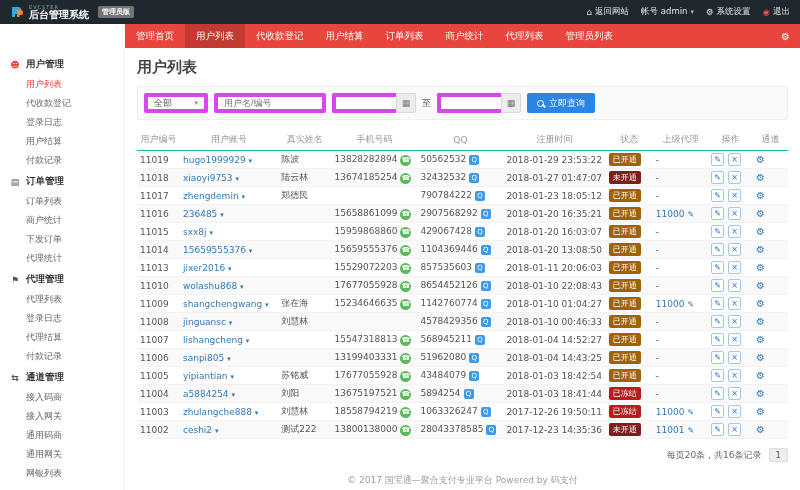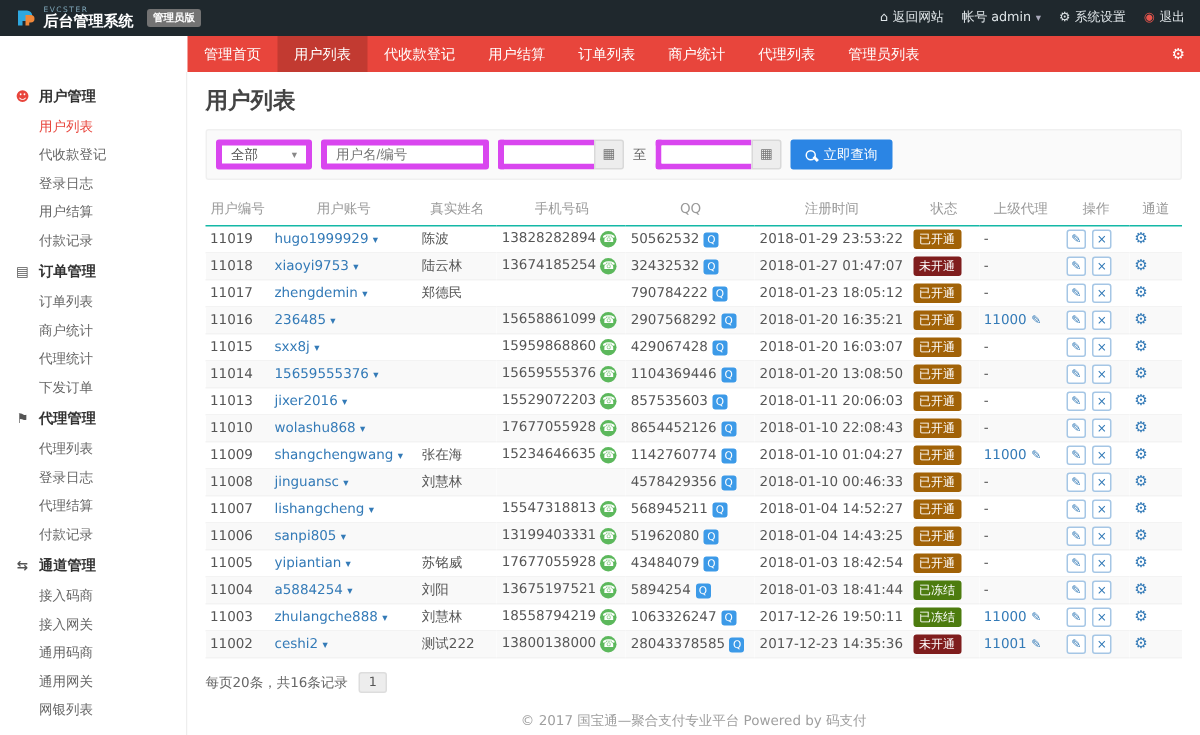--- a/index.html
+++ b/index.html
@@ -77,35 +77,35 @@
   th:nth-child(4){width:84px} th:nth-child(5){width:84px} th:nth-child(6){width:100px}
   th:nth-child(7){width:46px} th:nth-child(8){width:54px} th:nth-child(9){width:44px}
   th:nth-child(10){width:34px}
   tbody td { padding:2px 3px; border-bottom:1px solid #f3f3f3; color:#555;
     white-space:nowrap; overflow:hidden; height:15px; }
   tbody tr:nth-child(even) { background:#f9f9f9; }
   .link { color:#337ab7; cursor:pointer; }
   .caret { font-size:7px; color:#337ab7; cursor:pointer; }
   .badge-status { display:inline-block; padding:1px 4px; border-radius:2px;
     color:#fff; font-size:8px; }
-  .st-open{background:#a16207} .st-pending{background:#7f1d1d} .st-frozen{background:#4d7c0f}
+  .st-open{background:#a16207} .st-pending{background:#7f1d1d} .st-frozen{background:#b91c1c}
   .icon-phone { display:inline-block; width:11px; height:11px; background:#5cb85c;
     color:#fff; border-radius:50%; font-size:7px; line-height:11px; text-align:center;
     margin-left:3px; cursor:pointer; }
   .icon-qq { display:inline-block; width:10px; height:10px; background:#3c9ae8;
     color:#fff; border-radius:2px; font-size:7px; line-height:10px; text-align:center;
     margin-left:3px; cursor:pointer; }
   .op-icon { display:inline-block; width:13px; height:13px; border:1px solid #a5c6e5;
     color:#337ab7; border-radius:2px; font-size:8px; line-height:11px; text-align:center;
     margin-right:4px; cursor:pointer; background:#fff; }
   .gear-btn { color:#337ab7; font-size:10px; cursor:pointer; }
   .agent-edit { color:#337ab7; font-size:8px; margin-left:3px; cursor:pointer; }
 
   .pagination { margin-top:9px; font-size:9px; color:#666; display:flex;
-    align-items:center; gap:7px; }
+    align-items:center; gap:7px;justify-content:flex-end; }
   .page-num { background:#ededed; border:1px solid #ddd; color:#555; font-size:8.5px;
     padding:1px 6px; border-radius:2px; cursor:pointer; }
 
   .footer { margin-top:auto; text-align:center; color:#9e9e9e; font-size:9px;
     padding:12px 0 14px; }
 </style>
 </head>
 <body>
 
 <header class="topbar">
@@ -162,22 +162,22 @@
       <div class="item">代收款登记</div>
       <div class="item">登录日志</div>
       <div class="item">用户结算</div>
       <div class="item">付款记录</div>
       <div class="section-title">
         <span class="s-icon">▤</span>
         <span>订单管理</span>
       </div>
       <div class="item">订单列表</div>
       <div class="item">商户统计</div>
+      <div class="item">下发订单</div>
       <div class="item">代理统计</div>
-      <div class="item">下发订单</div>
       <div class="section-title">
         <span class="s-icon">⚑</span>
         <span>代理管理</span>
       </div>
       <div class="item">代理列表</div>
       <div class="item">登录日志</div>
       <div class="item">代理结算</div>
       <div class="item">付款记录</div>
       <div class="section-title">
         <span class="s-icon">⇆</span>

